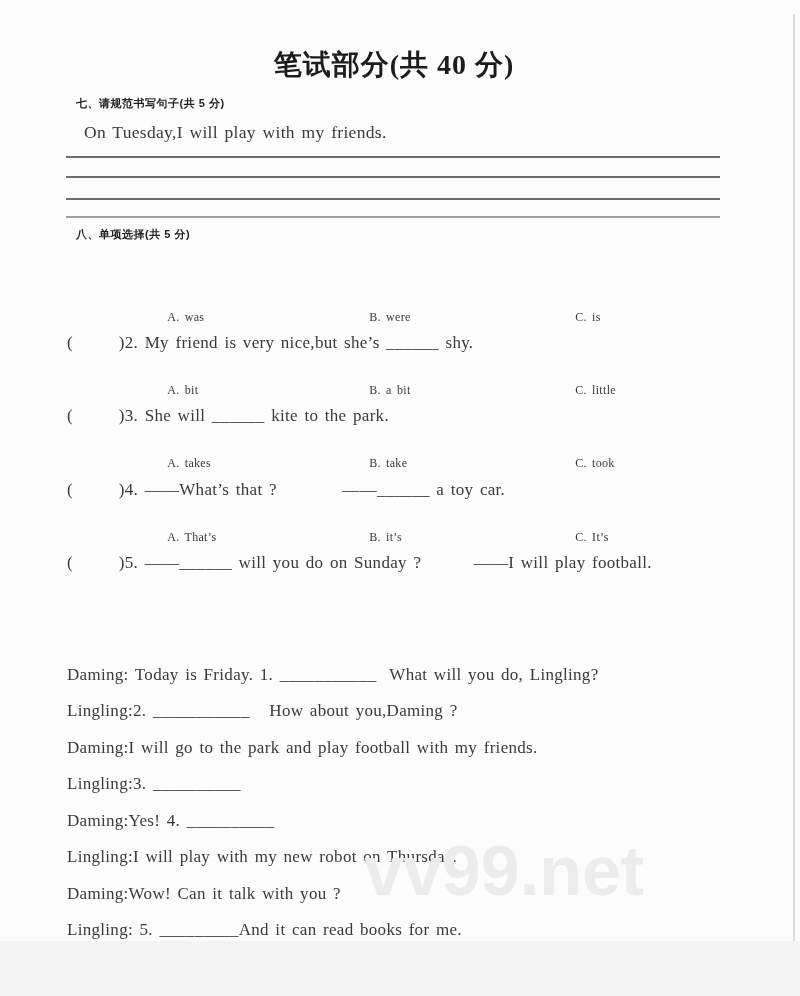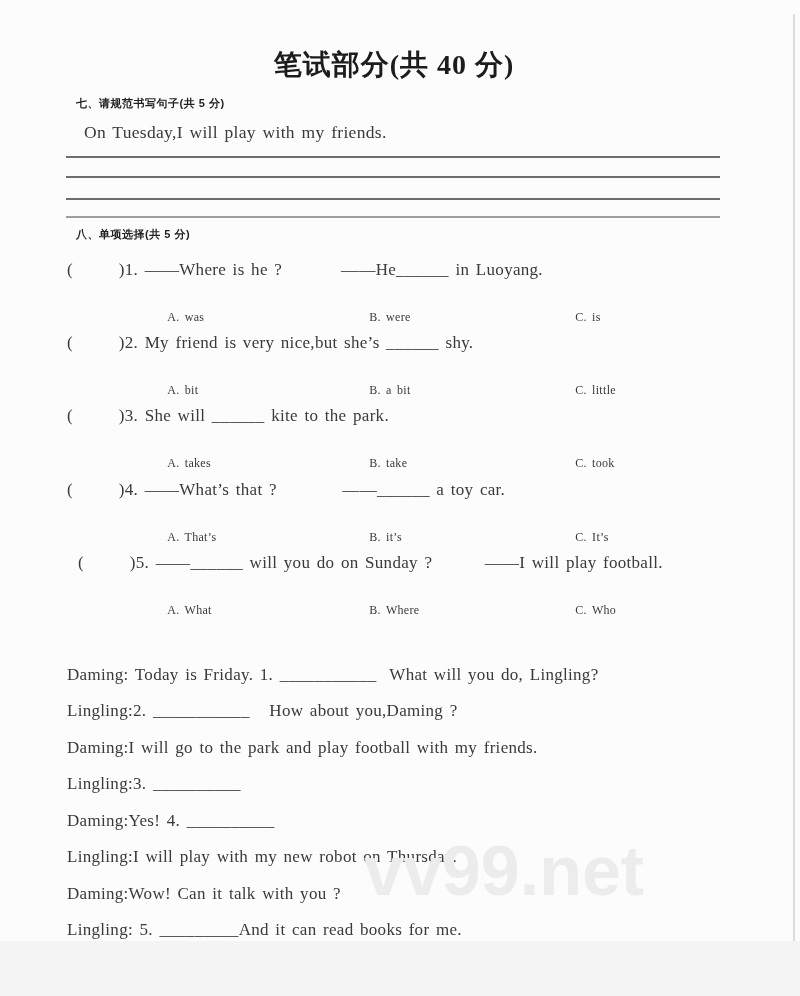--- a/index.html
+++ b/index.html
@@ -83,44 +83,40 @@
 
   <div class="sec-heading" style="top:96px;">七、请规范书写句子(共 5 分)</div>
   <div class="en" style="top:122px; font-size:17.5px;margin-left:17px;">On Tuesday,I will play with my friends.</div>
   <div class="wline" style="top:156px;"></div>
   <div class="wline" style="top:176px;"></div>
   <div class="wline" style="top:198px;"></div>
   <div class="wline light" style="top:216px;"></div>
 
   <div class="sec-heading" style="top:227px;">八、单项选择(共 5 分)</div>
 
-  <div class="en" style="top:260px;">(       )1. ——Where is he ?         ——He______ in Luoyang.</div>
   <div class="opts" style="top:296px;">
     <span class="opt-a">A. was</span><span class="opt-b">B. were</span><span class="opt-c">C. is</span>
   </div>
 
   <div class="en" style="top:333px;">(       )2. My friend is very nice,but she’s ______ shy.</div>
   <div class="opts" style="top:369px;">
     <span class="opt-a">A. bit</span><span class="opt-b">B. a bit</span><span class="opt-c">C. little</span>
   </div>
 
   <div class="en" style="top:406px;">(       )3. She will ______ kite to the park.</div>
   <div class="opts" style="top:442px;">
     <span class="opt-a">A. takes</span><span class="opt-b">B. take</span><span class="opt-c">C. took</span>
   </div>
 
   <div class="en" style="top:480px;">(       )4. ——What’s that ?          ——______ a toy car.</div>
   <div class="opts" style="top:516px;">
     <span class="opt-a">A. That’s</span><span class="opt-b">B. it’s</span><span class="opt-c">C. It’s</span>
   </div>
 
-  <div class="en" style="top:553px;margin-left:11px;">(       )5. ——______ will you do on Sunday ?        ——I will play football.</div>
-  <div class="opts" style="top:589px;">
-    <span class="opt-a">A. What</span><span class="opt-b">B. Where</span><span class="opt-c">C. Who</span>
-  </div>
+  <div class="en" style="top:553px;">(       )5. ——______ will you do on Sunday ?        ——I will play football.</div>
 
 
   <div class="en" style="top:665px;">Daming: Today is Friday. 1. ___________  What will you do, Lingling?</div>
   <div class="en" style="top:701px;">Lingling:2. ___________   How about you,Daming ?</div>
   <div class="en" style="top:738px;">Daming:I will go to the park and play football with my friends.</div>
   <div class="en" style="top:774px;">Lingling:3. __________</div>
   <div class="en" style="top:811px;">Daming:Yes! 4. __________</div>
   <div class="en" style="top:847px;">Lingling:I will play with my new robot on Thursday.</div>
   <div class="en" style="top:884px;">Daming:Wow! Can it talk with you ?</div>
   <div class="en" style="top:920px;">Lingling: 5. _________And it can read books for me.</div>

